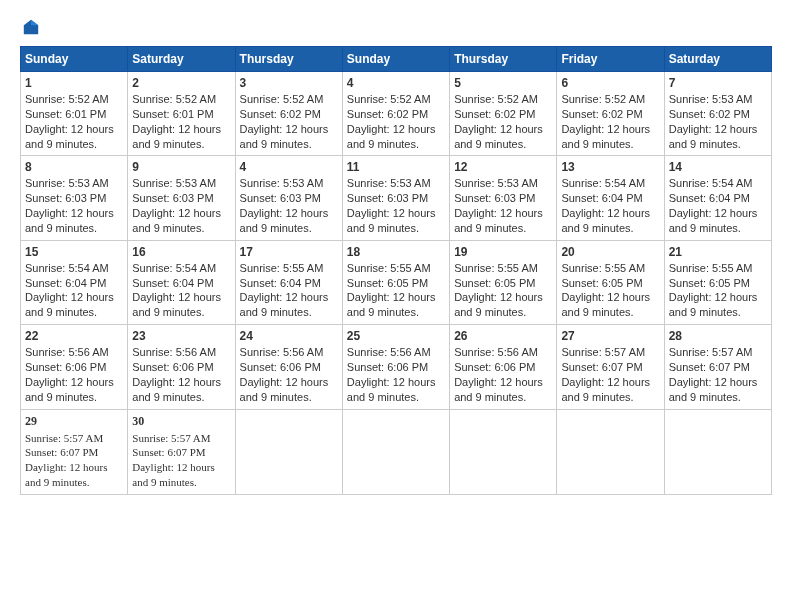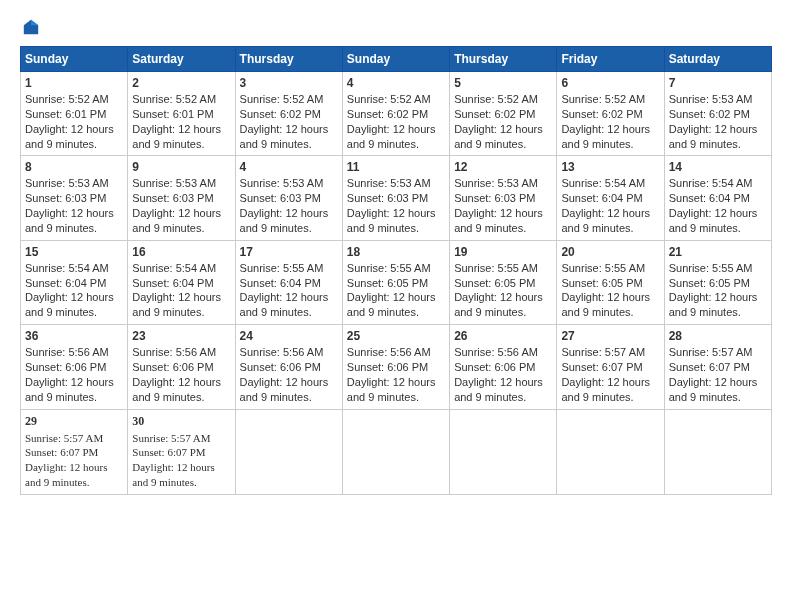--- a/index.html
+++ b/index.html
@@ -222,21 +222,21 @@
             <span class="day-num">20</span>
             <div class="day-info">Sunrise: 5:55 AM<br>Sunset: 6:05 PM<br>Daylight: 12 hours and 9 minutes.</div>
           </td>
           <td>
             <span class="day-num">21</span>
             <div class="day-info">Sunrise: 5:55 AM<br>Sunset: 6:05 PM<br>Daylight: 12 hours and 9 minutes.</div>
           </td>
         </tr>
         <tr>
           <td>
-            <span class="day-num">36</span>
+            <span class="day-num">22</span>
             <div class="day-info">Sunrise: 5:56 AM<br>Sunset: 6:06 PM<br>Daylight: 12 hours and 9 minutes.</div>
           </td>
           <td>
             <span class="day-num">23</span>
             <div class="day-info">Sunrise: 5:56 AM<br>Sunset: 6:06 PM<br>Daylight: 12 hours and 9 minutes.</div>
           </td>
           <td>
             <span class="day-num">24</span>
             <div class="day-info">Sunrise: 5:56 AM<br>Sunset: 6:06 PM<br>Daylight: 12 hours and 9 minutes.</div>
           </td>

